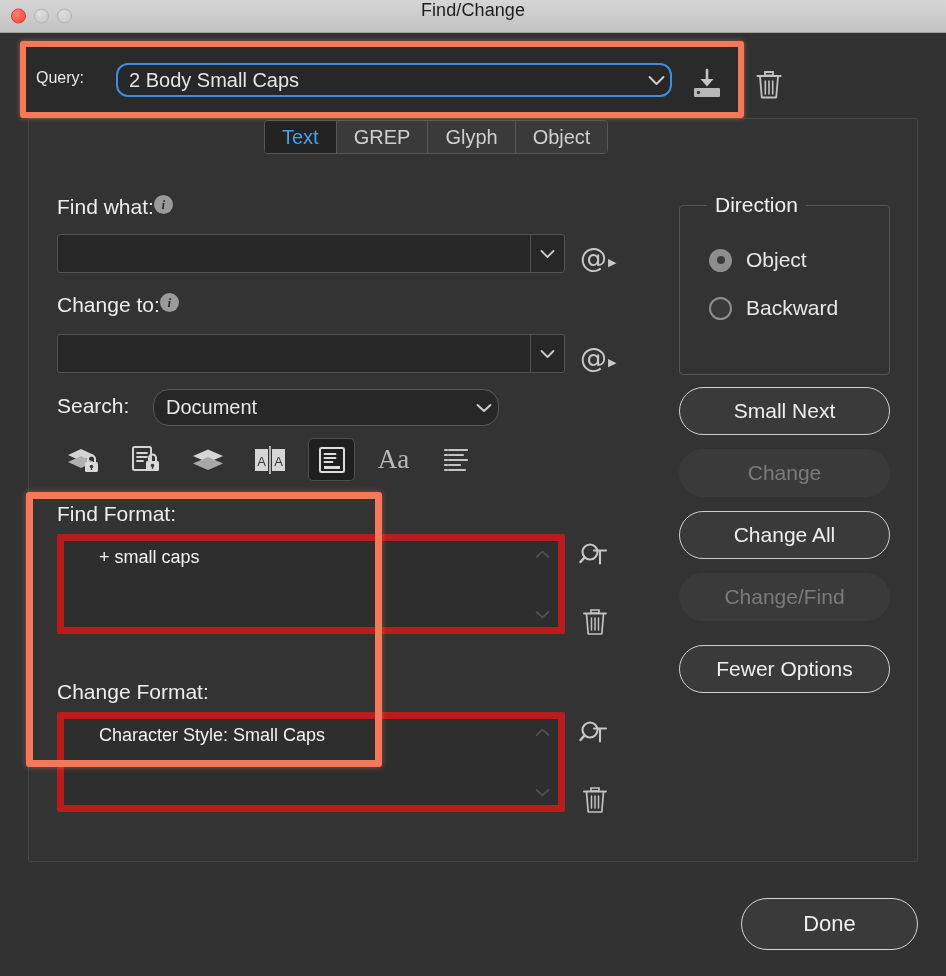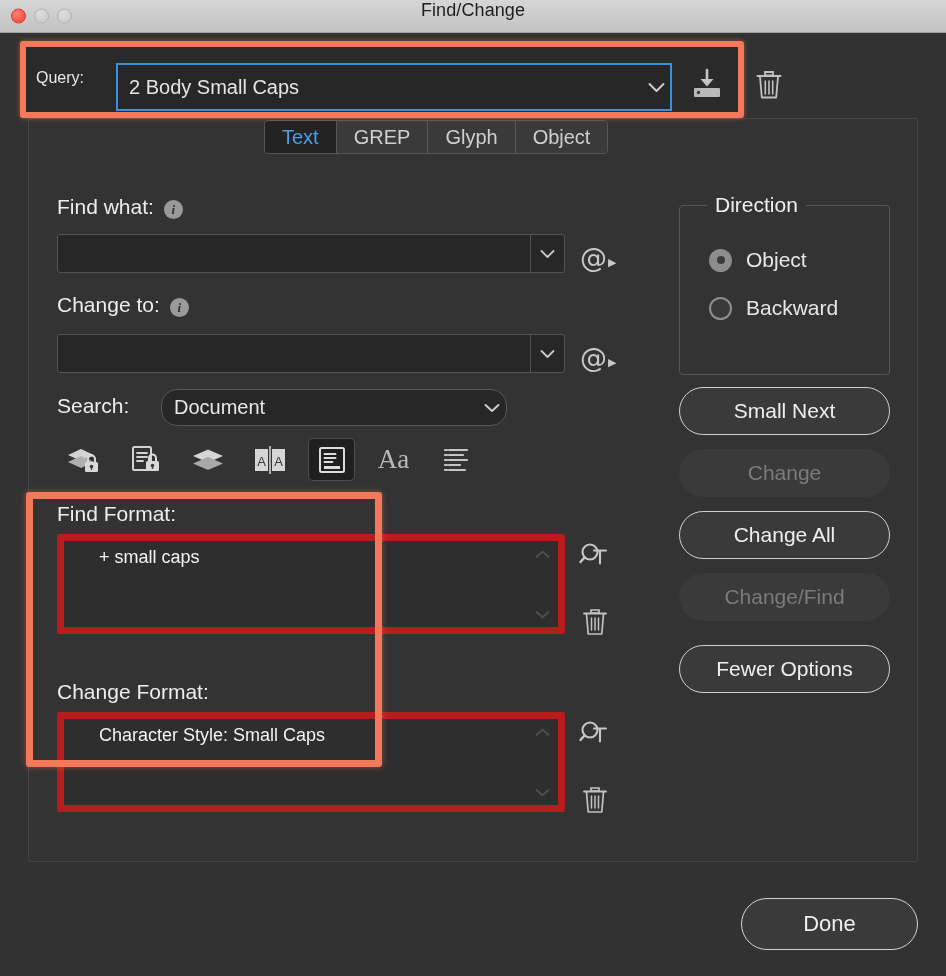--- a/index.html
+++ b/index.html
@@ -79,24 +79,24 @@
   }
   .query-label {
     position: absolute;
     left: 36px; top: 69px;
     font-size: 16px;
     color: #e9e9e9;
   }
   .query-combo {
     position: absolute;
     left: 116px; top: 63px;
-    width: 556px; height: 48px;
+    width: 556px; height: 34px;
     background: #272727;
     border: 2px solid #3d8fdd;
-    border-radius: 0;
+    border-radius: 12px;
     display: flex;
     align-items: center;
   }
   .query-combo .val {
     margin-left: 11px;
     font-size: 20px;
     color: #e4e4e4;
     flex: 1;
     white-space: nowrap;
     overflow: hidden;
@@ -146,22 +146,21 @@
   }
   .tab:last-child { border-right: none; }
   .tab.active { background: #232323; color: #4a9eea; }
 
   
   .field-label {
     position: absolute;
     font-size: 21px;
     color: #ededed;
     display: flex;
-    align-items: flex-end;
-    gap: 10px;
+    align-items: flex-start;
   }
   .info-dot {
     width: 19px; height: 19px;
     border-radius: 50%;
     background: #9a9a9a;
     color: #303030;
     font-size: 13px;
     font-weight: bold;
     font-style: italic;
     display: inline-flex;
@@ -211,21 +210,20 @@
 
   .search-select {
     position: absolute;
     left: 153px; top: 389px;
     width: 346px; height: 37px;
     background: #272727;
     border: 1px solid #585858;
     border-radius: 16px;
     display: flex;
     align-items: center;
-    margin-left: 8px;
   }
   .search-select .val {
     flex: 1;
     margin-left: 12px;
     font-size: 20px;
     color: #e6e6e6;
   }
 
   
   .opt-toolbar {

